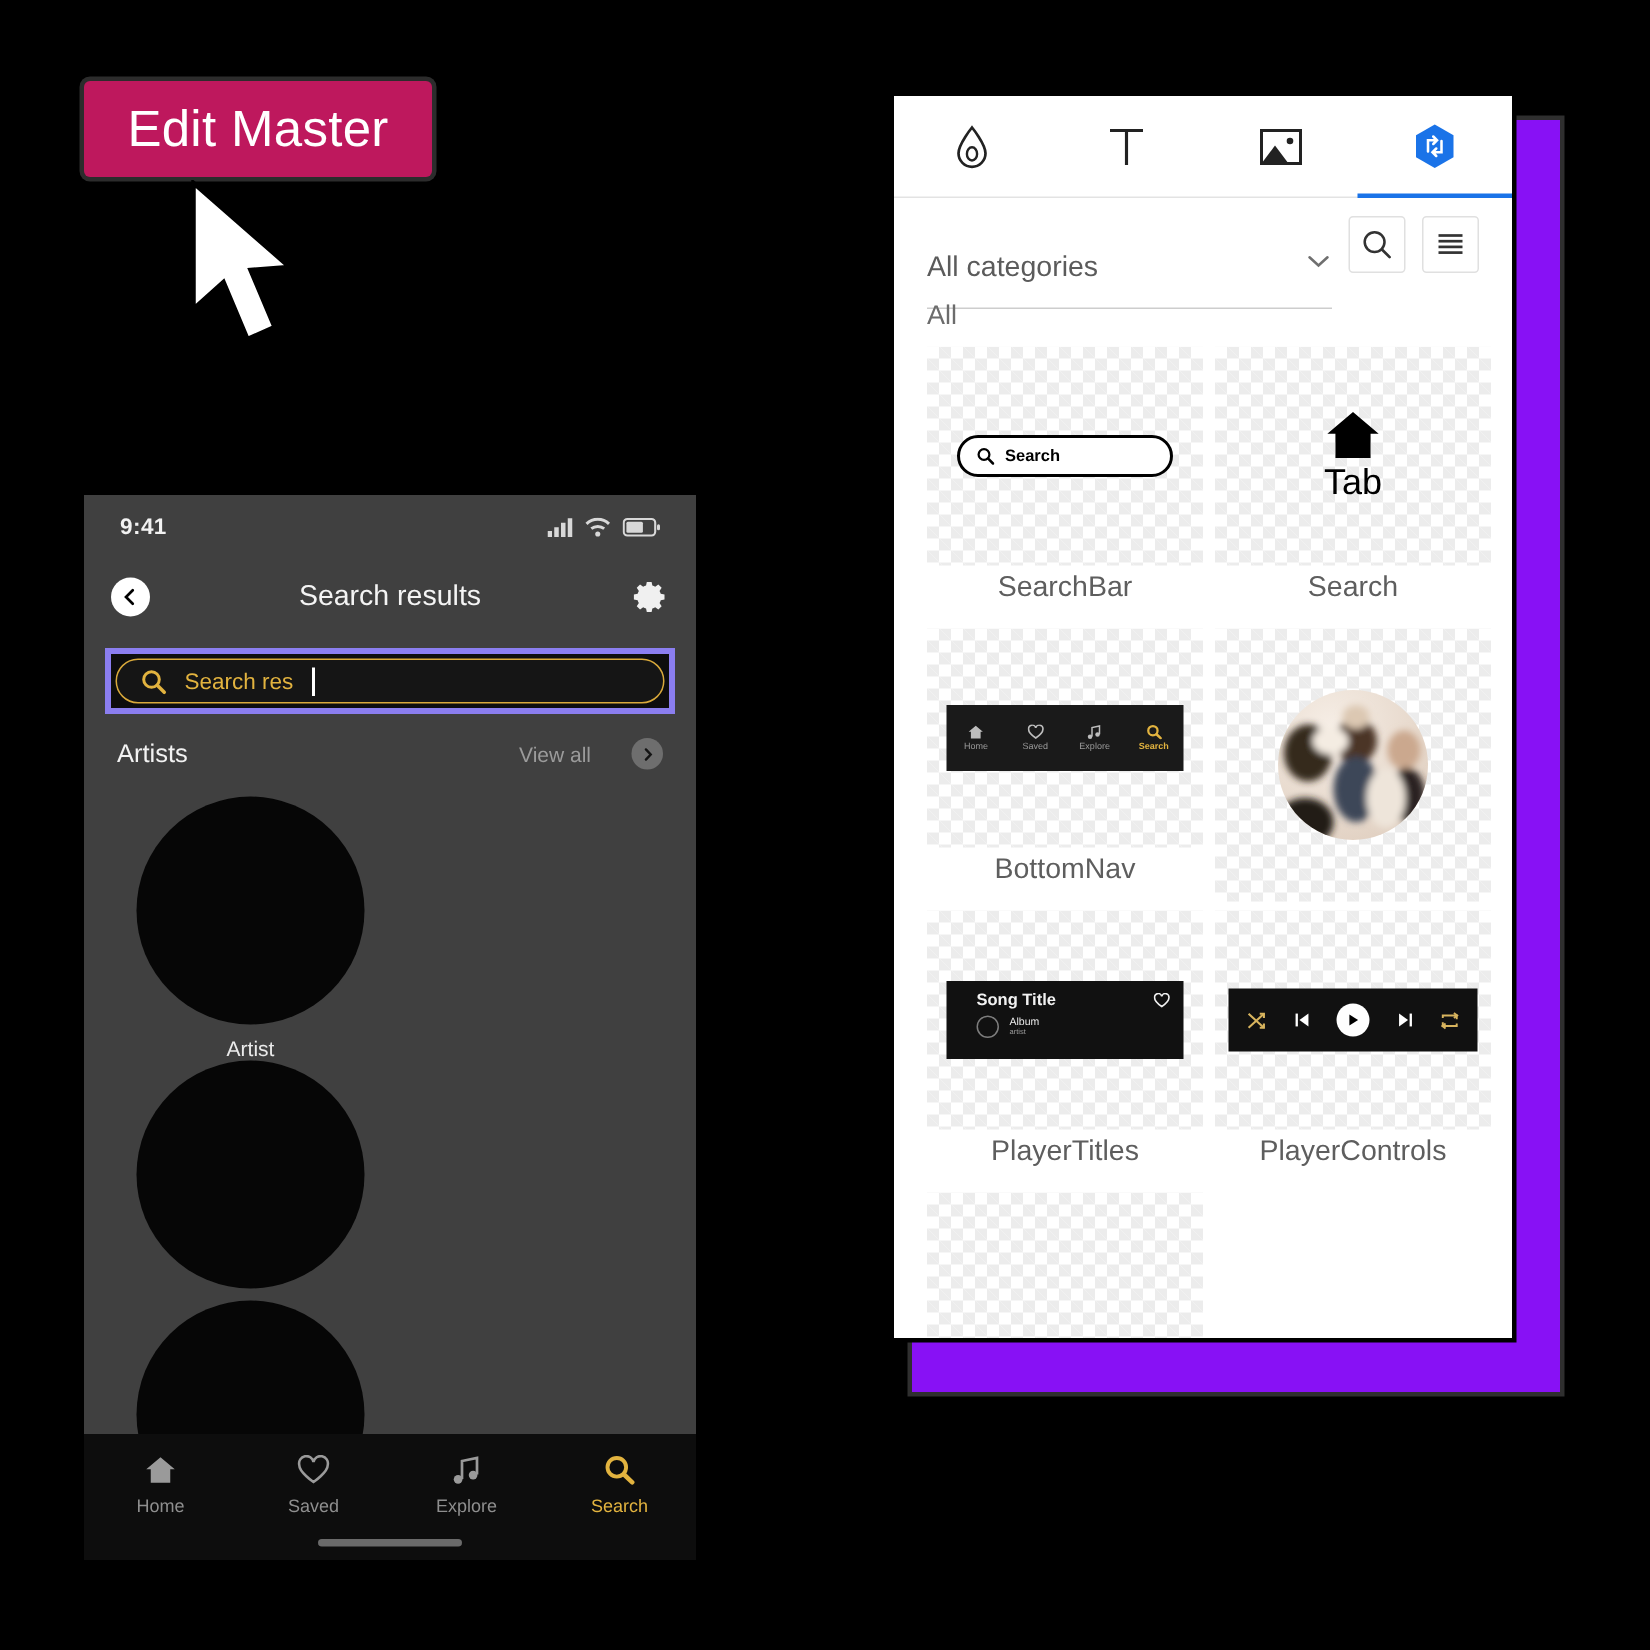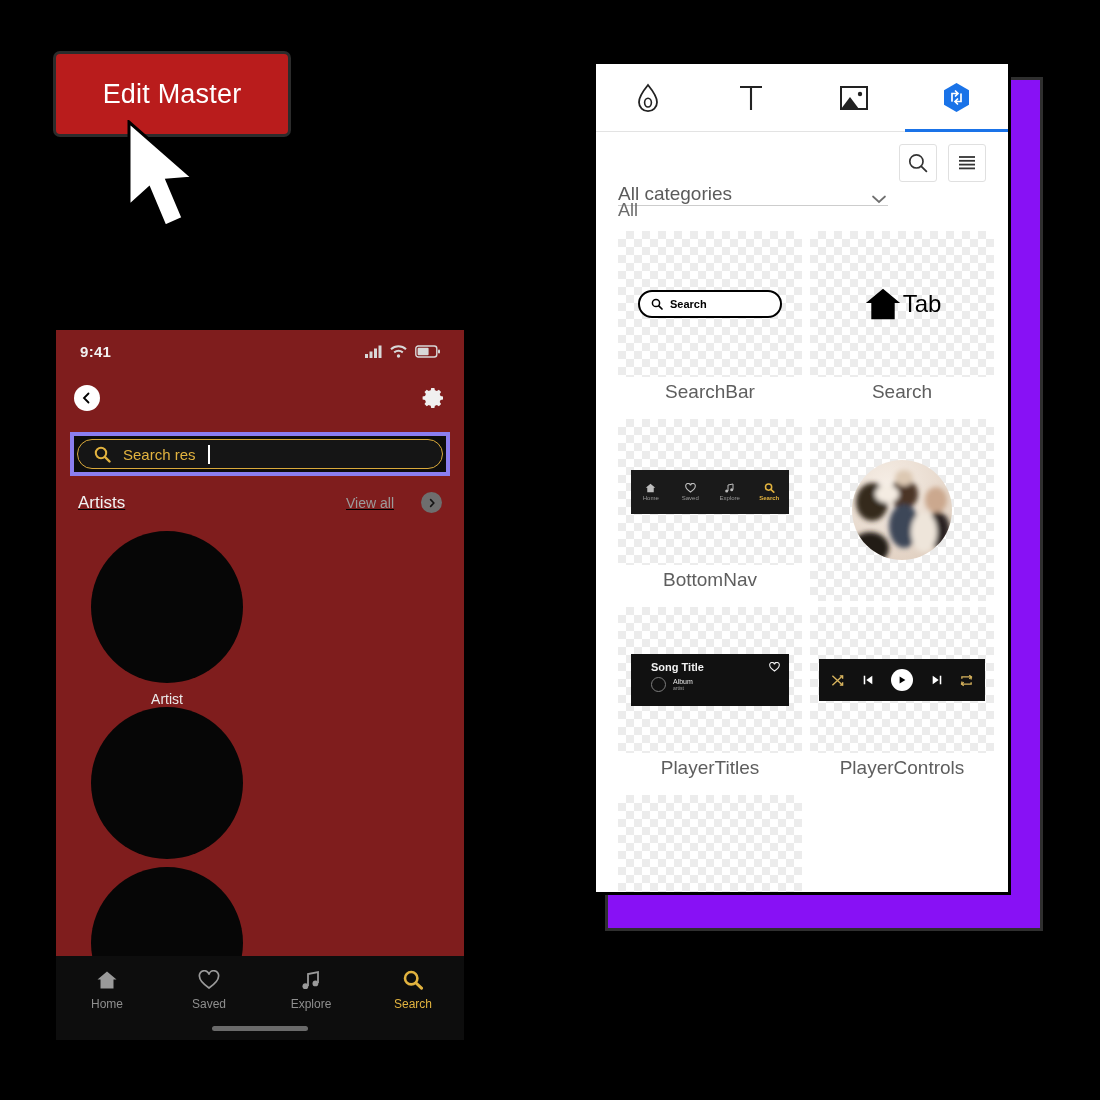--- a/index.html
+++ b/index.html
@@ -2,31 +2,31 @@
 <html><head>
 <meta charset="utf-8">
 <style>
   * { margin:0; padding:0; box-sizing:border-box; }
   html,body { width:1100px; height:1100px; background:#000; overflow:hidden; }
   body { font-family:"Liberation Sans", sans-serif; position:relative; }
 
   
   #edit-master-wrap { position:absolute; left:56px; top:54px; }
   #edit-master-btn {
-    width:232px; height:80px; background:#b91c1c; border-radius:4px;
+    width:232px; height:64px; background:#be185d; border-radius:4px;
     display:flex; align-items:center; justify-content:center;
-    color:#fff; font-size:27px; letter-spacing:.2px;
+    color:#fff; font-size:34px; letter-spacing:.2px;
     box-shadow:0 0 0 3px #2c2c2c;
   }
   #em-cursor { position:absolute; left:67px; top:66px; width:96px; height:110px; }
 
   
   #phone {
     position:absolute; left:56px; top:330px; width:408px; height:710px;
-    background:#7f1d1d; overflow:hidden;
+    background:#404040; overflow:hidden;
   }
   #status-bar { height:42px; display:flex; align-items:center;
     justify-content:space-between; padding:0 24px; }
   #status-time { color:#f2f2f2; font-size:15px; font-weight:bold; letter-spacing:.3px; }
   #status-icons { display:flex; align-items:center; gap:8px; }
 
   #phone-header { height:52px; display:flex; align-items:center;
     padding:0 18px; position:relative; }
   #back-btn { width:26px; height:26px; border-radius:50%; background:#fff;
     display:flex; align-items:center; justify-content:center; }
@@ -39,21 +39,21 @@
     background:#0d0d0d; position:relative;text-align:center;
   }
   #searchbar-pill {
     position:absolute; inset:3px; border:1.5px solid #d9a93b;
     border-radius:22px; background:#151515;
     display:flex; align-items:center; padding:0 16px; gap:12px;
   }
   #searchbar-text { color:#e2b33f; font-size:15px; }
   #text-caret { width:2px; height:19px; background:#fff; }
 
-  #artists-row { display:flex; align-items:center; padding:16px 22px 0 22px;text-decoration:underline; }
+  #artists-row { display:flex; align-items:center; padding:16px 22px 0 22px; }
   #artists-label { color:#f2f2f2; font-size:17px; }
   #viewall-group { margin-left:auto; display:flex; align-items:center; gap:27px; }
   #viewall-label { color:#9b9b9b; font-size:14px; }
   #viewall-chev { width:21px; height:21px; border-radius:50%; background:#6e6e6e;
     display:flex; align-items:center; justify-content:center; }
 
   #artist-grid { position:relative; padding:18px 18px 0 18px; }
   .artist-cell { display:inline-block; width:50%; text-align:center; vertical-align:top; }
   .artist-circle { width:152px; height:152px; border-radius:50%; background:#060606;
     margin:0 auto; }
@@ -85,21 +85,21 @@
   #panel-tabs { height:68px; display:flex; border-bottom:1px solid #e3e3e3;
     flex:0 0 auto; }
   .panel-tab { flex:1; display:flex; align-items:center; justify-content:center;
     position:relative; }
   .panel-tab.active::after { content:""; position:absolute; bottom:-1px; left:0; right:0;
     height:3px; background:#1a73e8; }
 
   #panel-search-row { height:62px; display:flex; align-items:center;
     padding:0 22px; gap:11px; flex:0 0 auto; }
   #cat-select { flex:1; border-bottom:1px solid #cdcdcd; height:38px;
-    display:flex; align-items:flex-end;margin-top:48px; }
+    display:flex; align-items:flex-start;margin-top:48px; }
   #cat-label { color:#5b5b5b; font-size:19px; flex:1; }
   .icon-btn { width:38px; height:38px; border:1px solid #e0e0e0; border-radius:3px;
     display:flex; align-items:center; justify-content:center; background:#fff; }
 
   #all-label { padding:6px 22px 10px 22px; color:#6c6c6c; font-size:18px; flex:0 0 auto; }
 
   #comp-grid { flex:1 1 auto; display:grid; grid-template-columns:1fr 1fr;
     gap:6px 8px; padding:0 14px 0 22px; overflow:hidden; align-content:start; }
   .comp-cell { height:182px; display:flex; flex-direction:column;
     align-items:center; justify-content:space-between; position:relative; }
@@ -111,21 +111,21 @@
     background-size:16px 16px; background-position:0 0,8px 8px;
     background-color:#fff;
   }
   .comp-label { font-size:19px; color:#5e5e5e; padding:4px 0 10px 0; }
 
   
   .mini-searchbar { width:144px; height:28px; border:2px solid #000; border-radius:16px;
     display:flex; align-items:center; gap:7px; padding:0 11px; background:#fff; }
   .mini-sb-text { font-size:11px; font-weight:bold; color:#000; }
   
-  .mini-navtab { display:flex; flex-direction:row; align-items:center; gap:0; }
+  .mini-navtab { display:flex; flex-direction:column; align-items:center; gap:0; }
   .mini-navtab-label { font-size:24px; color:#000; }
   
   .mini-bottomnav { width:158px; height:44px; background:#1a1a1a; display:flex;
     align-items:center; }
   .mini-bn-item { flex:1; display:flex; flex-direction:column; align-items:center; gap:2px; }
   .mini-bn-label { font-size:6px; color:#9a9a9a; }
   .mini-bn-item.active .mini-bn-label { color:#e2b33f; font-weight:bold; }
   
   .mini-avatar { width:100px; height:100px; border-radius:50%; overflow:hidden; }
   
@@ -178,20 +178,21 @@
       </svg>
     </span>
   </div>
 
   <div id="phone-header">
     <div id="back-btn">
       <svg width="12" height="12" viewBox="0 0 12 12">
         <path d="M7.5 1.5 L3 6 L7.5 10.5" stroke="#000" stroke-width="1.8" fill="none" stroke-linecap="round"></path>
       </svg>
     </div>
+    <div id="phone-title">Search results</div>
     <div id="gear-btn">
       <svg viewBox="0 0 24 24" width="24" height="24">
         <path fill="#f0f0f0" d="M12 8.2a3.8 3.8 0 100 7.6 3.8 3.8 0 000-7.6zm0 5.9a2.1 2.1 0 110-4.2 2.1 2.1 0 010 4.2z"></path>
         <path fill="#f0f0f0" d="M21 13.6v-3.2l-2.5-.5a6.9 6.9 0 00-.8-1.9l1.4-2.1-2.2-2.2-2.1 1.4a6.9 6.9 0 00-1.9-.8L12.4 2H9.2l-.5 2.3a6.9 6.9 0 00-1.9.8L4.7 3.7 2.5 5.9l1.4 2.1a6.9 6.9 0 00-.8 1.9L0.6 10.4v3.2l2.5.5a6.9 6.9 0 00.8 1.9l-1.4 2.1 2.2 2.2 2.1-1.4a6.9 6.9 0 001.9.8l.5 2.3h3.2l.5-2.3a6.9 6.9 0 001.9-.8l2.1 1.4 2.2-2.2-1.4-2.1a6.9 6.9 0 00.8-1.9z"></path>
       </svg>
     </div>
   </div>
 
   <div id="searchbar-sel">
     <div id="searchbar-pill">

